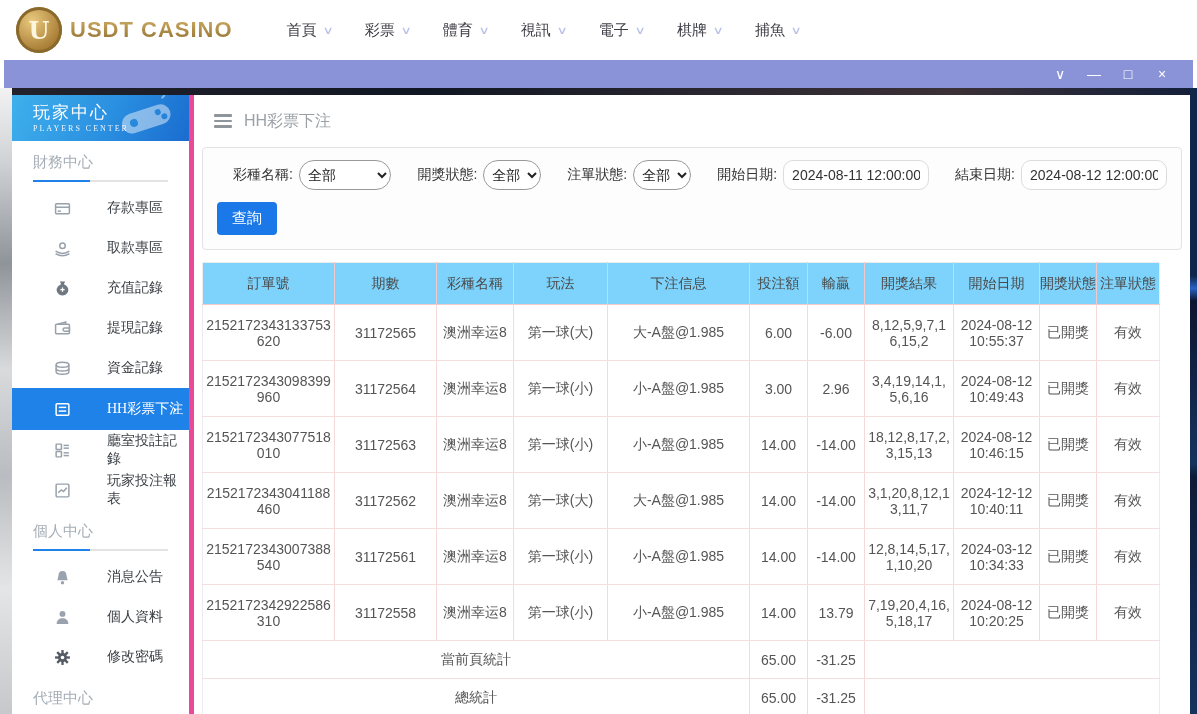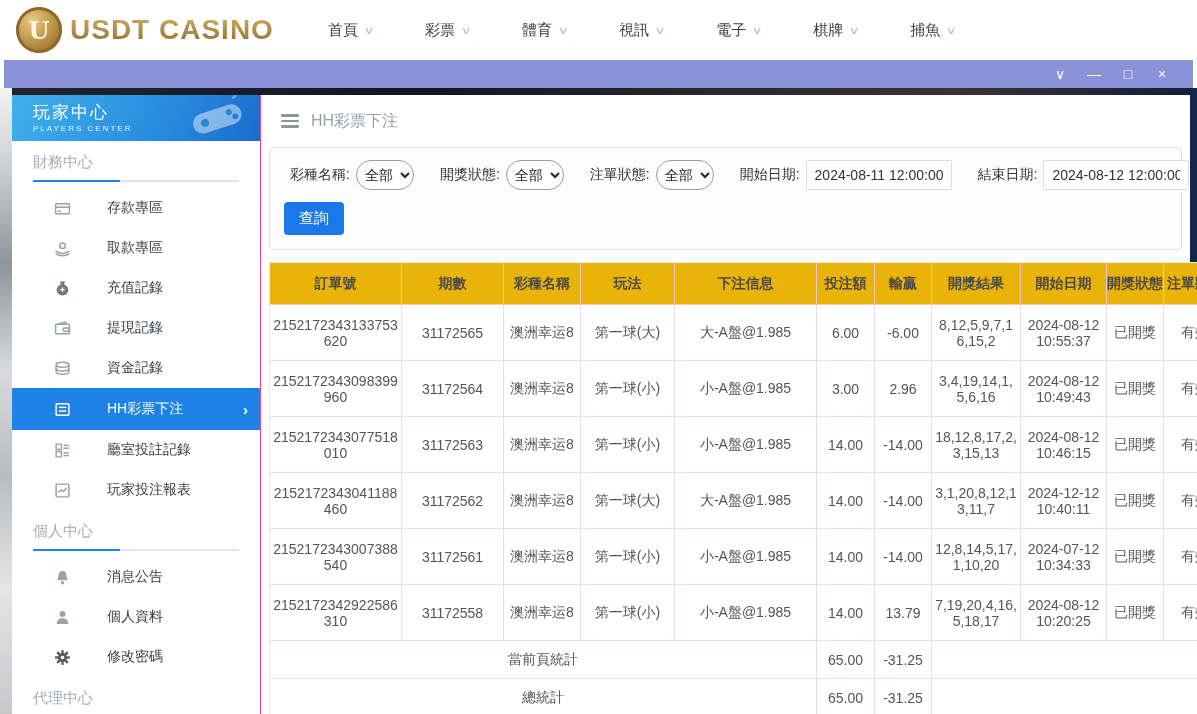--- a/index.html
+++ b/index.html
@@ -6,44 +6,44 @@
   html,body { width:1197px; height:714px; overflow:hidden; }
   body { font-family:"Liberation Sans","DejaVu Sans",sans-serif; background:#fff; position:relative; }
 
   
   .topbar { height:60px; display:flex; align-items:center; background:#fff; padding-left:16px; }
   .logo { display:flex; align-items:center; gap:8px; cursor:pointer; }
   .logo-badge { width:46px; height:46px; border-radius:50%;
     background:radial-gradient(circle at 35% 30%, #e8c97e, #a87c34 70%, #6e4f1c);
     display:flex; align-items:center; justify-content:center; box-shadow:inset 0 0 0 3px #8a6a2c; }
   .logo-badge span { color:#fdf6df; font-size:24px; font-weight:bold; font-family:"DejaVu Serif",serif; }
-  .logo-text { font-size:28px; font-weight:bold; letter-spacing:1px;
+  .logo-text { font-size:22px; font-weight:bold; letter-spacing:1px;
     background:linear-gradient(180deg,#d3af66,#8d6d2e); -webkit-background-clip:text;
     background-clip:text; color:transparent; }
-  .nav { display:flex; margin-left:54px; gap:52px; }
+  .nav { display:flex; margin-left:54px; gap:33px; }
   .nav-item { display:flex; align-items:center; gap:7px; font-size:15px; color:#3d3d46; cursor:pointer; white-space:nowrap; }
   .nav-caret { color:#b7bfe9; font-size:11px; transform:scaleX(1.4); }
 
   
   .titlebar { position:absolute; top:60px; left:4px; right:4px; height:28px; background:#8b93d8; display:flex; align-items:center; justify-content:flex-end; padding-right:14px; gap:0; }
   .tb-btn { width:34px; text-align:center; color:#fff; font-size:14px; cursor:pointer; line-height:28px; }
 
   
   .left-strip { position:absolute; top:88px; left:0; width:12px; bottom:0;
     background:linear-gradient(180deg,#f2f2f2 0%,#cfd2d5 12%,#8f9499 28%,#d8dadc 45%,#b9bcc0 62%,#e4e5e6 80%,#c6c8cb 100%); }
   .scrollbar { position:absolute; top:88px; right:0; width:7px; bottom:0; background:#d9deea; cursor:pointer;
     background:linear-gradient(180deg,#10264a 0%,#10264a 30%,#2a62c4 32%,#0c1530 34%,#16335e 60%,#0e1b38 62%,#16335e 100%); }
 
   
   .window { position:absolute; top:88px; left:12px; width:1178px; bottom:0; background:#fff; }
   .window-shade { height:7px; background:linear-gradient(90deg,#23222c,#101722 35%,#2b2730 60%,#3b3136 80%,#14203a); }
   .window-body { display:flex; height:619px; }
 
   
-  .sidebar { width:249px; background:#fff; border-right:1px solid #ec4899; overflow:hidden; flex:none; }
+  .sidebar { width:182px; background:#fff; border-right:5px solid #ec4899; overflow:hidden; flex:none;font-family:Liberation Serif, serif; }
   .side-header { height:46px; background:linear-gradient(115deg,#3fb0ec 0%,#2a8fe0 55%,#1a6ccf 100%); color:#fff; padding:6px 0 0 21px; position:relative; }
   .side-header .t1 { font-size:17px; letter-spacing:2px; }
   .side-header .t2 { font-size:8px; letter-spacing:2px; opacity:.9; }
   .gamepad { position:absolute; right:14px; top:6px; opacity:.45; transform:rotate(-18deg); }
   .side-section { margin:12px 0 0 21px; font-size:15px; color:#a4adb6; }
   .side-rule { margin:8px 21px 6px 21px; height:2px; background:#e3e3e3; position:relative; }
   .side-rule::before { content:""; position:absolute; left:0; top:0; height:2px; width:42%; background:#1f82e8; }
   .side-item { height:40px; display:flex; align-items:center; padding-left:42px; gap:36px; font-size:14px; color:#3a3f45; cursor:pointer; }
   .side-item .ic { width:17px; height:17px; flex:none; display:flex; align-items:center; justify-content:center; }
   .side-item.active { background:#1f82e8; color:#fff; height:42px; position:relative; }
@@ -55,29 +55,29 @@
   
   .main { flex:1; padding:0 8px; background:#fff; min-width:0; }
   .breadcrumb { height:52px; display:flex; align-items:center; gap:12px; padding-left:12px; color:#9aa0a6; }
   .burger { width:18px; display:flex; flex-direction:column; gap:3px; cursor:pointer; }
   .burger i { height:2.5px; background:#8f959b; border-radius:1px; }
   .bc-title { font-size:16px; }
 
   .filter-panel { border:1px solid #e3e3e3; border-radius:4px; padding:12px 14px 14px 14px; background:#fdfdfd; }
   .filter-row { display:flex; align-items:center; gap:6px; flex-wrap:nowrap; }
   .f-label { font-size:14px; color:#333; margin-left:20px; white-space:nowrap; }
-  .f-label:first-child { margin-left:6px; }
+  .f-label:first-child { margin-left:16px; }
   select { height:30px; border:1px solid #9a9a9a; border-radius:15px; background:#fff; font-size:14px; color:#222; padding:0 4px; font-family:inherit; }
   .sel-wide { width:132px; } .sel-mid { width:74px; } .sel-sm { width:60px; }
-  .date-input { height:30px; width:146px; border:1px solid #dcdcdc; border-radius:2px; font-size:14px; color:#333; padding:0 8px; font-family:inherit; }
+  .date-input { height:30px; width:146px; border:1px solid #dcdcdc; border-radius:10px; font-size:14px; color:#333; padding:0 8px; font-family:inherit; }
   .query-btn { margin-top:12px; background:#1a78e8; color:#fff; border:none; border-radius:4px; font-size:15px; padding:7px 15px; cursor:pointer; font-family:Liberation Sans, sans-serif; }
 
   
   .bet-table { margin-top:12px; width:957px; border-collapse:collapse; table-layout:fixed; border:1px solid #ececec; }
-  .bet-table th { background:#eab308; color:#4a4a4a; font-size:14px; font-weight:bold; height:42px;
+  .bet-table th { background:#7dd3fc; color:#4a4a4a; font-size:14px; font-weight:normal; height:42px;
     border-right:1px solid #f2caca; border-bottom:1px solid #f2caca; text-align:center; }
   .bet-table td { color:#555; font-size:14px; text-align:center; height:56px;
     border-right:1px solid #f5d9d9; border-bottom:1px solid #f5dede; background:#fff; padding:2px 3px; }
   .bet-table th:last-child, .bet-table td:last-child { border-right:none;margin-top:28px; }
   .bet-table td:nth-child(1) { word-break:break-all; }
   .bet-table td:nth-child(8) { word-break:break-all;margin-left:12px; }
   .bet-table tr.foot td { height:38px; }
 </style>
 </head>
 <body>
@@ -384,21 +384,21 @@
             </tr>
             <tr>
               <td>2152172343007388540</td>
               <td>31172561</td>
               <td>澳洲幸运8</td>
               <td>第一球(小)</td>
               <td>小-A盤@1.985</td>
               <td>14.00</td>
               <td>-14.00</td>
               <td>12,8,14,5,17,1,10,20</td>
-              <td>2024-07-12 10:34:33</td>
+              <td>2024-03-12 10:34:33</td>
               <td>已開獎</td>
               <td>有效</td>
             </tr>
             <tr>
               <td>2152172342922586310</td>
               <td>31172558</td>
               <td>澳洲幸运8</td>
               <td>第一球(小)</td>
               <td>小-A盤@1.985</td>
               <td>14.00</td>

